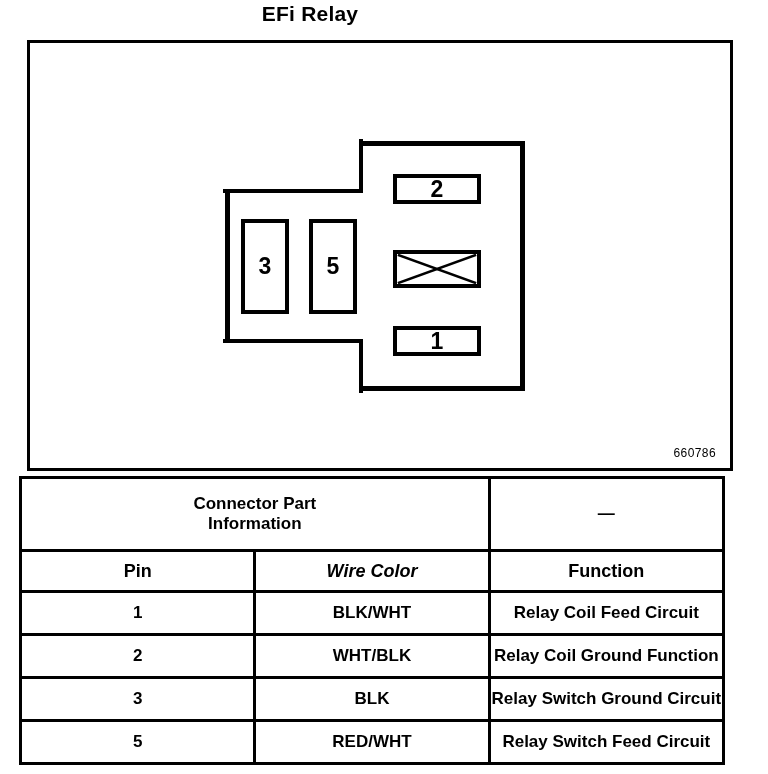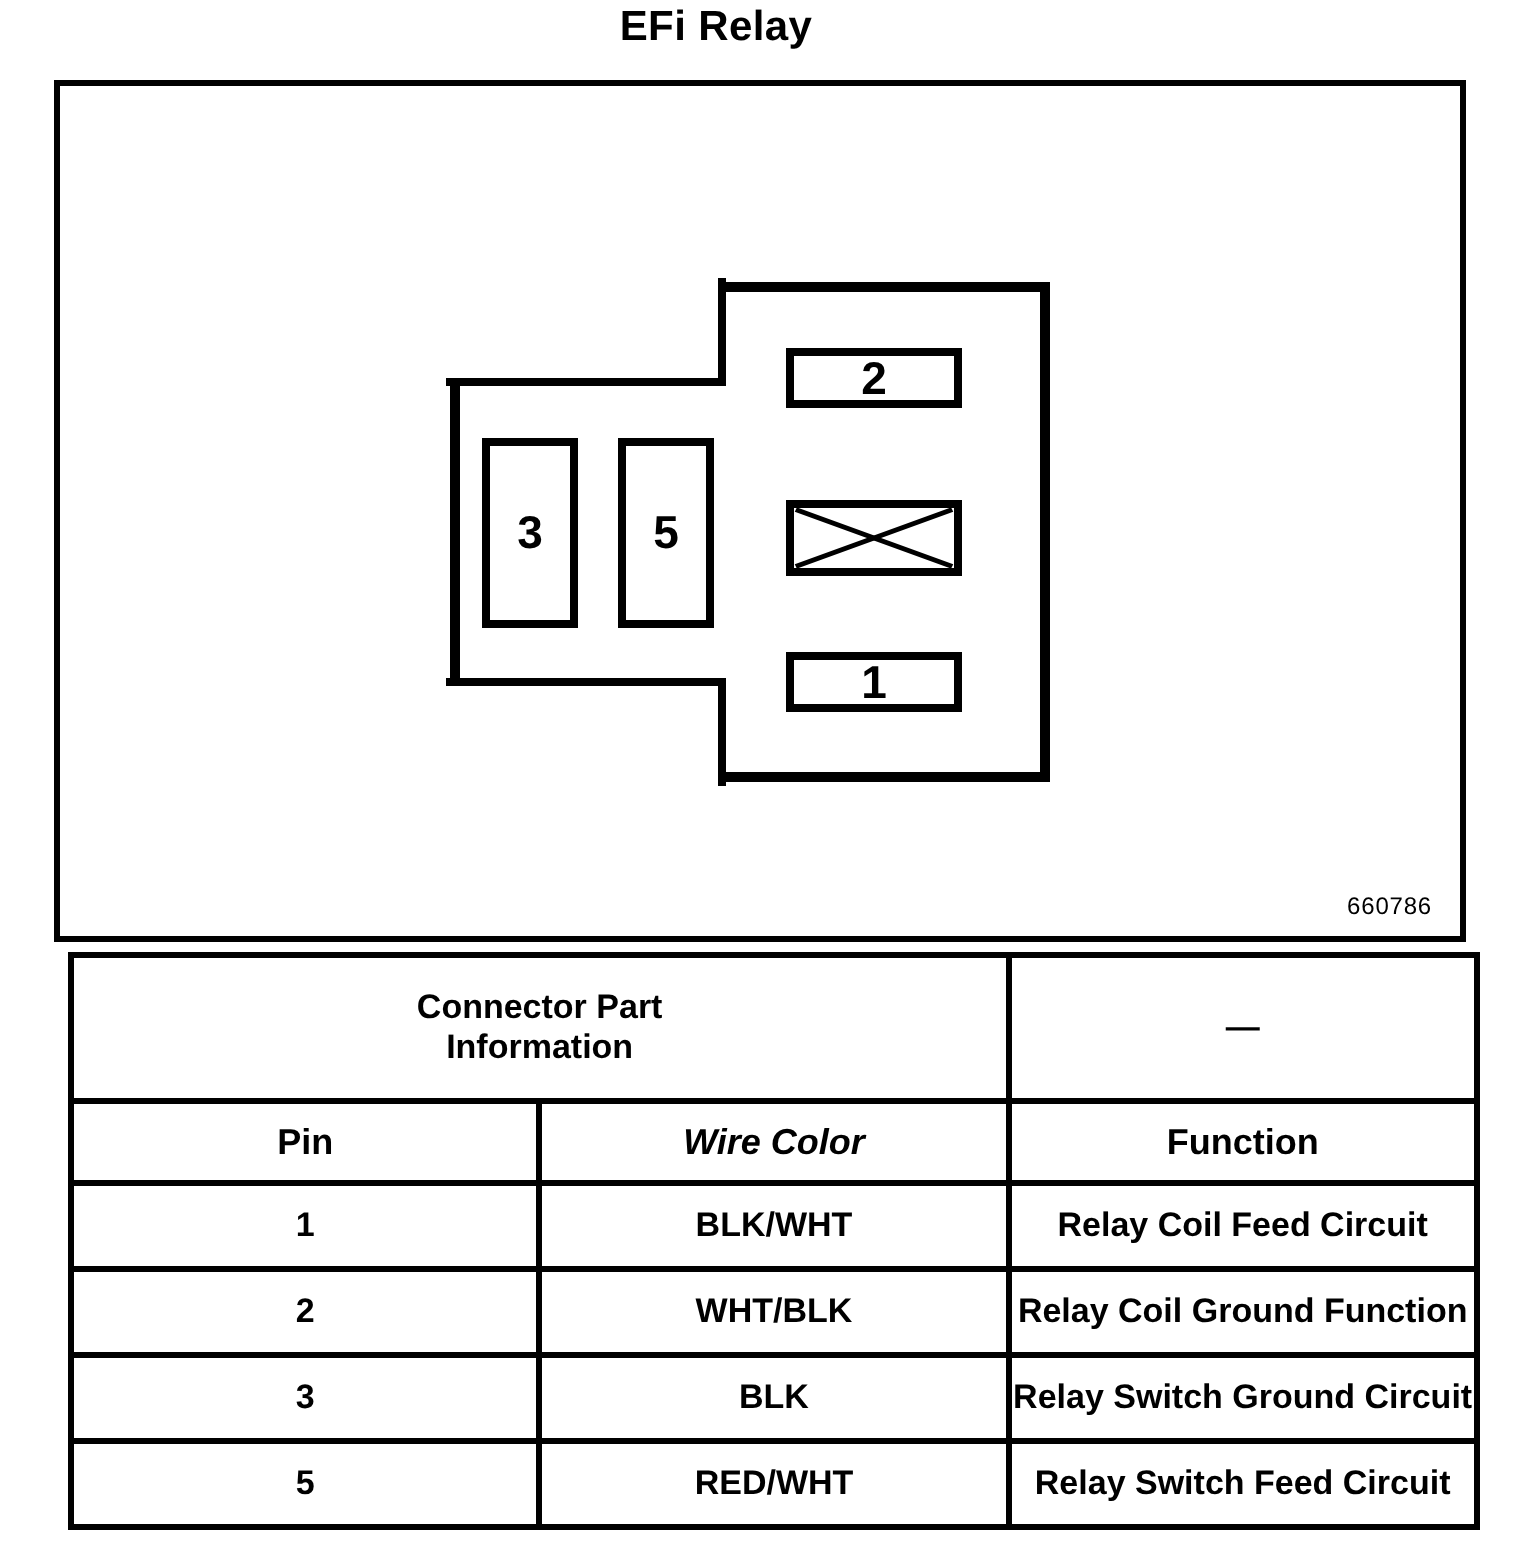--- a/index.html
+++ b/index.html
@@ -19,21 +19,20 @@
   
   #page-title {
     position: absolute;
     left: 0;
     top: 2px;
     width: 620px;
     text-align: center;
     font-size: 21px;
     font-weight: bold;
     letter-spacing: 0.2px;
-    padding-left: 48px;
   }
 
   
   #diagram-frame {
     position: absolute;
     left: 27px;
     top: 40px;
     width: 706px;
     height: 431px;
     border: 3px solid #000;
@@ -118,21 +117,21 @@
     bottom: 8px;
     font-size: 12px;
     font-weight: normal;
     letter-spacing: 0.4px;
     margin-top: 26px;
   }
 
   
   #connector-table {
     position: absolute;
-    left: 34px;
+    left: 19px;
     top: 476px;
     width: 706px;
     border-collapse: collapse;
     table-layout: fixed;
     background: #fff;
   }
   #connector-table td, #connector-table th {
     border: 3px solid #000;
     padding: 0;
     text-align: center;

